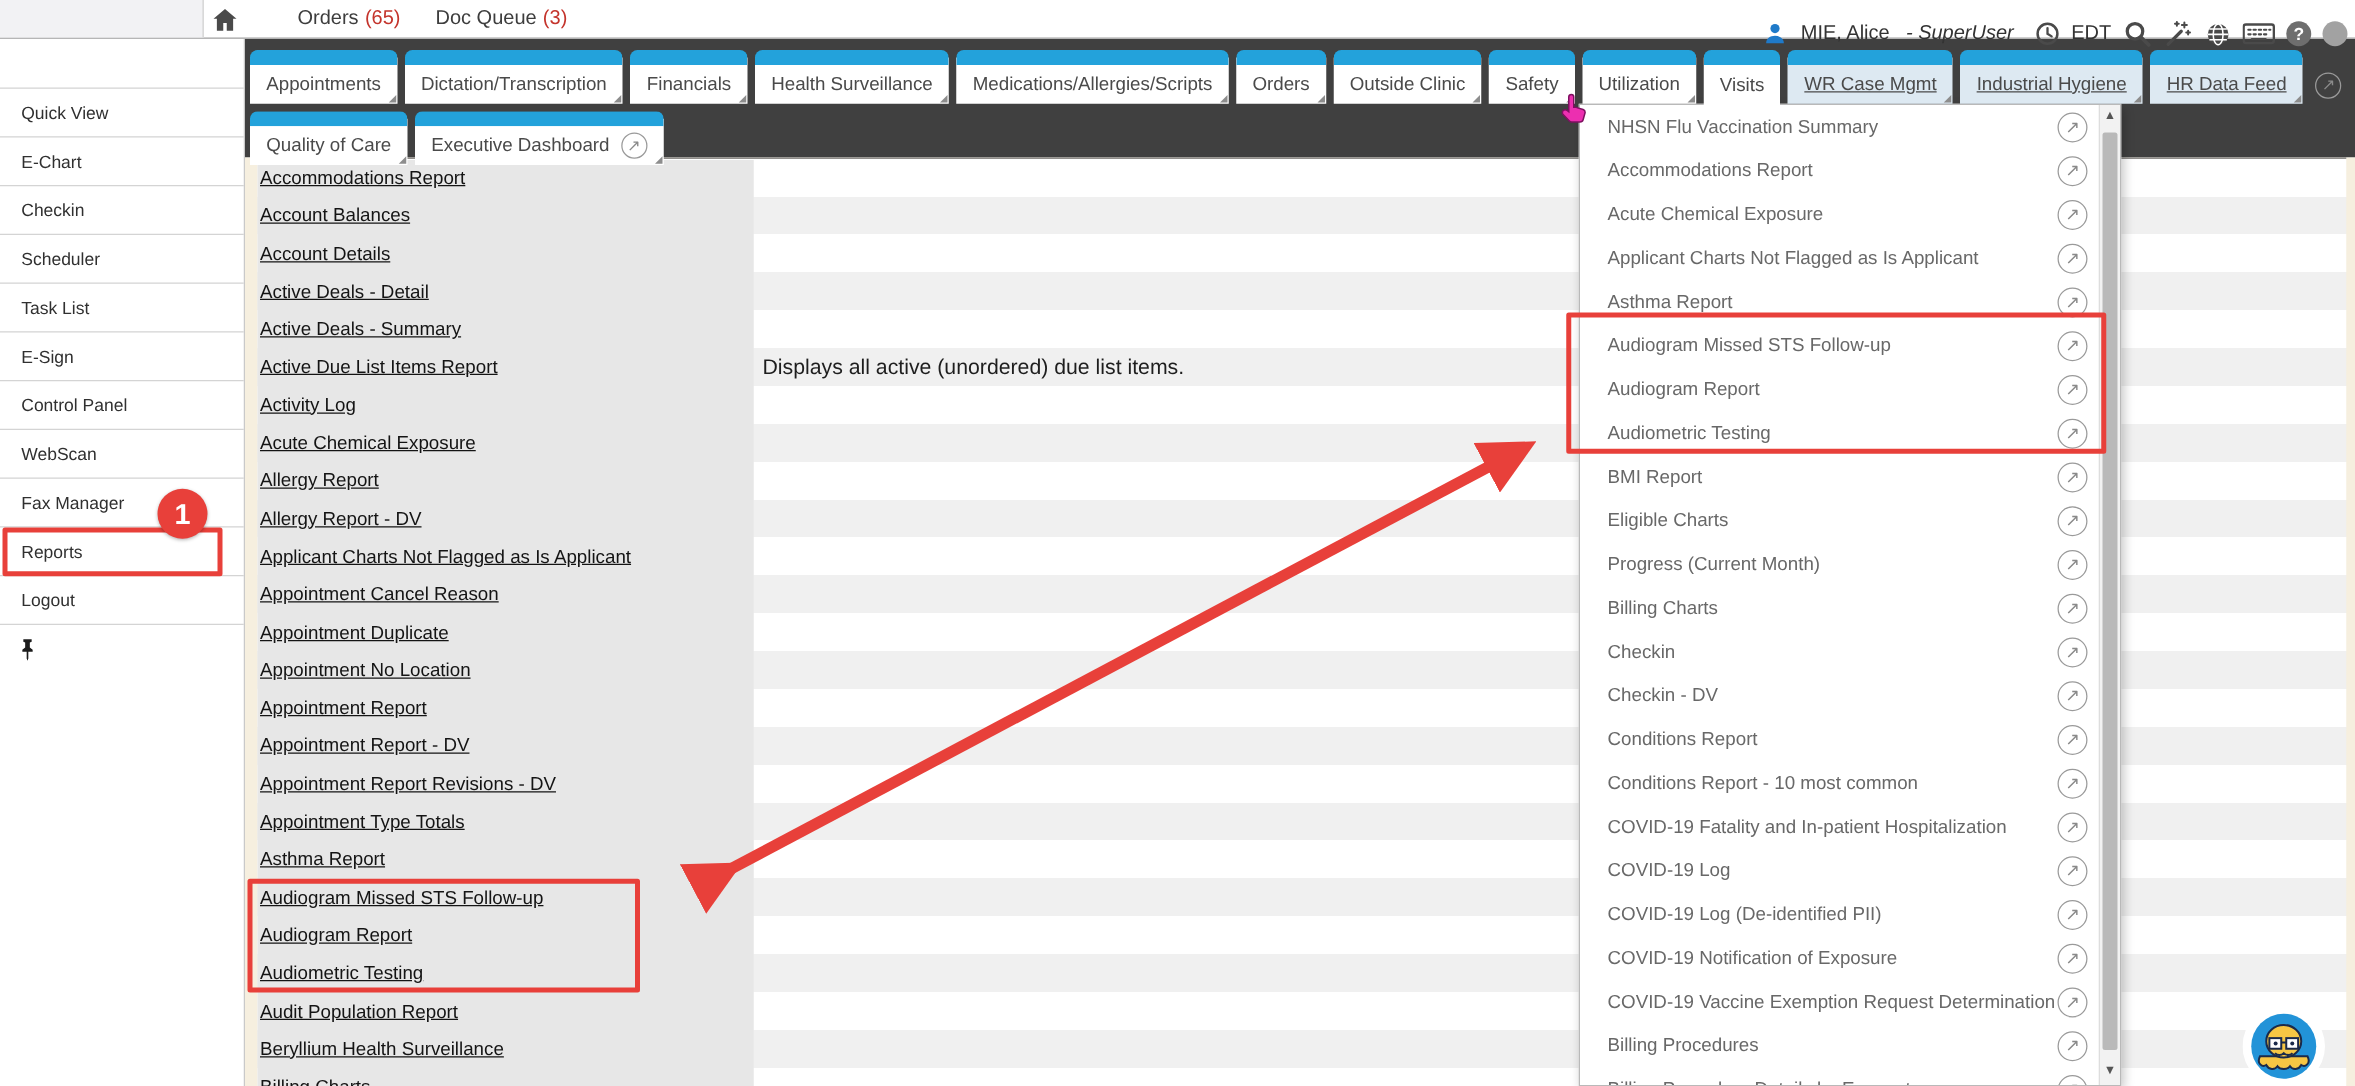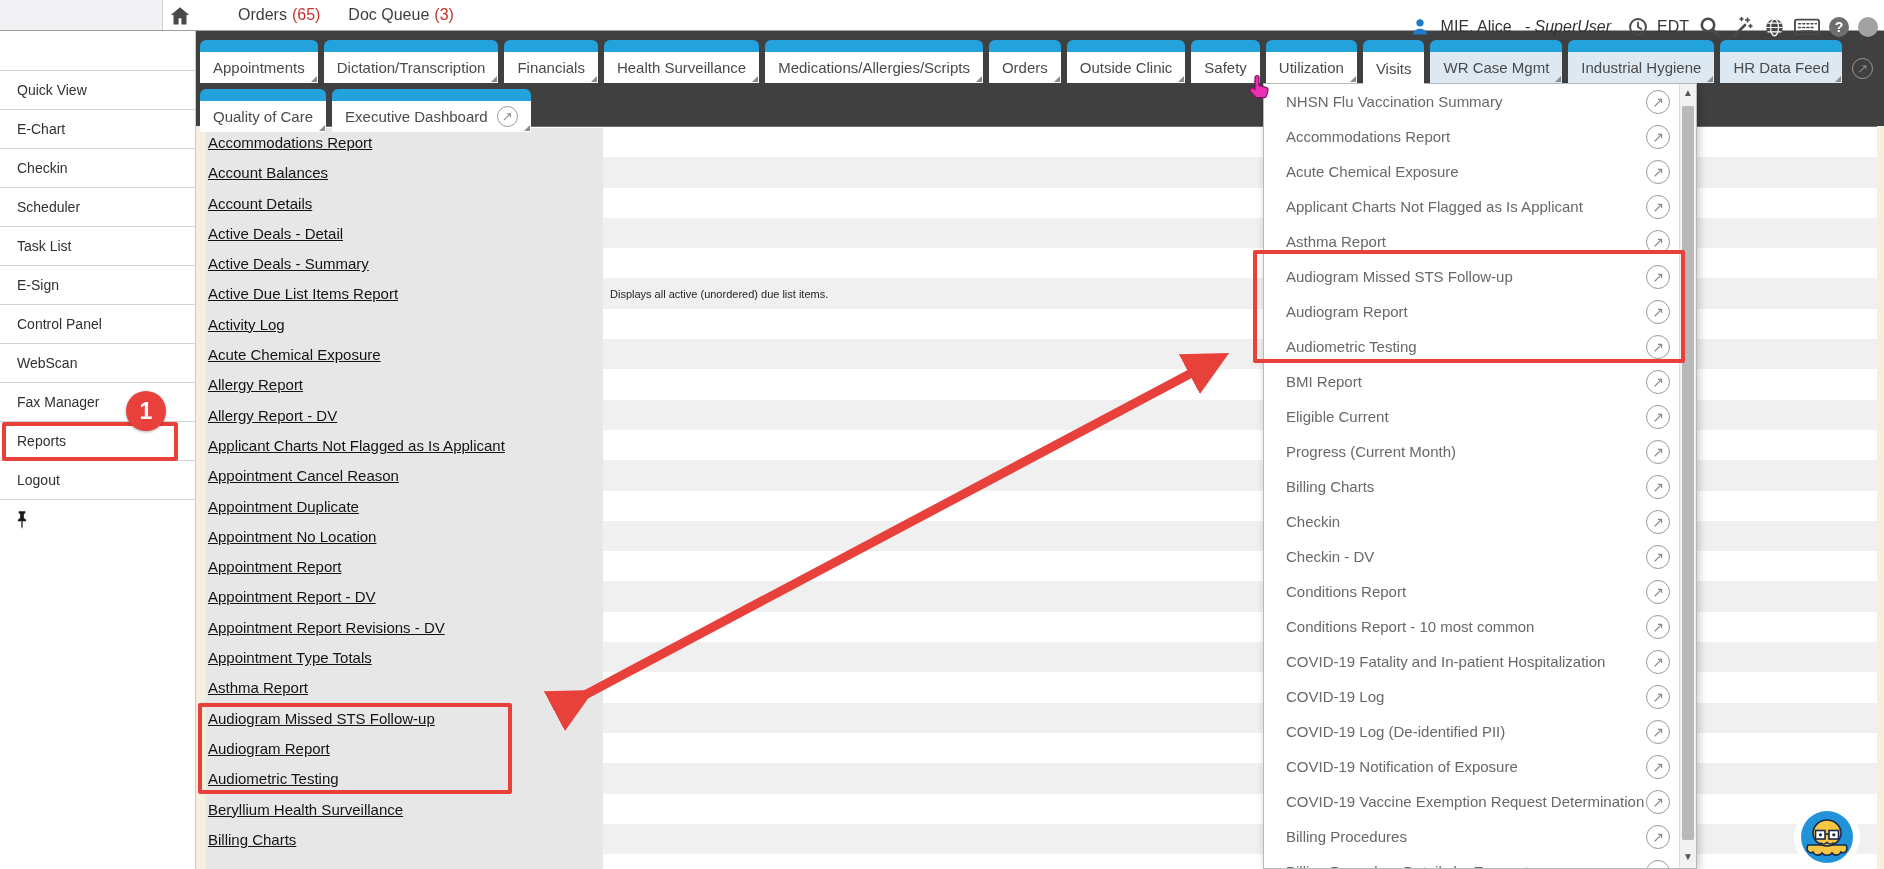--- a/index.html
+++ b/index.html
@@ -35,38 +35,38 @@
   .pinrow{height:39px;display:flex;align-items:center;padding-left:14px;}
 
   
   #tabstrip{position:absolute;left:196px;top:31px;width:1688px;height:95px;background:#404040;}
   .tabs-row{position:absolute;left:4px;display:flex;gap:6px;align-items:flex-start;z-index:60;}
   #tabsrow1{top:9px;}
   #tabsrow2{top:58px;}
   .tab{position:relative;height:43px;background:#fff;border-top:12px solid var(--tab-blue);
     border-radius:6px 6px 0 0;padding:0 13px;display:flex;align-items:center;gap:9px;
     font-size:15px;color:var(--tab-text);white-space:nowrap;cursor:pointer;}
-  .tab.alt{background:#dde9f2;}
+  .tab.alt{background:#dde9f2;text-decoration:underline;}
   .tab:not(.active)::after{content:'';position:absolute;right:1px;bottom:1px;width:0;height:0;
     border-left:6px solid transparent;border-bottom:6px solid #8d8d8d;}
   .tab.active{height:45px;z-index:61;}
   .circle-icon{width:21px;height:21px;border:1.5px solid #9a9a9a;border-radius:50%;color:#8a8a8a;
     font-size:13px;display:flex;align-items:center;justify-content:center;background:transparent;
     flex:0 0 auto;cursor:pointer;}
   .row-ext{align-self:center;margin-left:4px;margin-top:11px;}
 
   
   #content{position:absolute;left:196px;top:126px;width:1688px;height:743px;background:#f6efdf;}
   #content-inner{position:absolute;left:10px;right:7px;top:0;bottom:0;background:
     repeating-linear-gradient(to bottom,#ffffff 0px,#ffffff 30.3px,#f0f0f0 30.3px,#f0f0f0 60.6px);
     border-top:1px solid #6f6f6f;}
   #linkcol{position:absolute;left:0;top:1px;width:397px;bottom:0;background:#e7e7e7;overflow:hidden;}
   .rlink{display:block;height:30.3px;line-height:30.3px;padding-left:2px;font-size:15px;
     color:var(--link);text-decoration:underline;cursor:pointer;white-space:nowrap;}
-  #desc{position:absolute;left:404px;top:152px;height:30.3px;line-height:30.3px;font-size:11px;color:#1e1e1e;}
+  #desc{position:absolute;left:404px;top:152px;height:30.3px;line-height:30.3px;font-size:17px;color:#1e1e1e;}
 
   
   #dropdown{position:absolute;left:1263px;top:83px;width:434px;height:786px;background:#fff;
     border:1px solid #b9b9b9;box-shadow:2px 3px 8px rgba(0,0,0,.22);z-index:50;overflow:hidden;}
   #ddrows{position:absolute;left:0;top:0;right:17px;bottom:0;overflow:hidden;}
   .drow{height:35px;display:flex;align-items:center;cursor:pointer;}
   .dlabel{flex:1;padding-left:22px;font-size:15px;color:var(--dd-text);white-space:nowrap;overflow:hidden;}
   .dicon{width:24px;height:24px;border:1.5px solid #9a9a9a;border-radius:50%;color:#8a8a8a;
     font-size:14px;display:flex;align-items:center;justify-content:center;margin-right:9px;flex:0 0 auto;}
   #ddscroll{position:absolute;right:0;top:0;bottom:0;width:17px;background:#f2f2f2;border-left:1px solid #ddd;}
@@ -237,20 +237,21 @@
           <a class="rlink">Appointment Duplicate</a>
           <a class="rlink">Appointment No Location</a>
           <a class="rlink">Appointment Report</a>
           <a class="rlink">Appointment Report - DV</a>
           <a class="rlink">Appointment Report Revisions - DV</a>
           <a class="rlink">Appointment Type Totals</a>
           <a class="rlink">Asthma Report</a>
           <a class="rlink">Audiogram Missed STS Follow-up</a>
           <a class="rlink">Audiogram Report</a>
           <a class="rlink">Audiometric Testing</a>
+          <a class="rlink">Audit Population Report</a>
           <a class="rlink">Beryllium Health Surveillance</a>
           <a class="rlink">Billing Charts</a>
         </div>
       <div id="desc">Displays all active (unordered) due list items.</div>
     </div>
   </div>
 
   <div id="dropdown">
     <div id="ddrows">
 
@@ -284,21 +285,21 @@
       </div>
         <div class="drow">
         <span class="dlabel">Audiometric Testing</span>
         <span class="dicon">↗</span>
       </div>
         <div class="drow">
         <span class="dlabel">BMI Report</span>
         <span class="dicon">↗</span>
       </div>
         <div class="drow">
-        <span class="dlabel">Eligible Current</span>
+        <span class="dlabel">Eligible Charts</span>
         <span class="dicon">↗</span>
       </div>
         <div class="drow">
         <span class="dlabel">Progress (Current Month)</span>
         <span class="dicon">↗</span>
       </div>
         <div class="drow">
         <span class="dlabel">Billing Charts</span>
         <span class="dicon">↗</span>
       </div>

